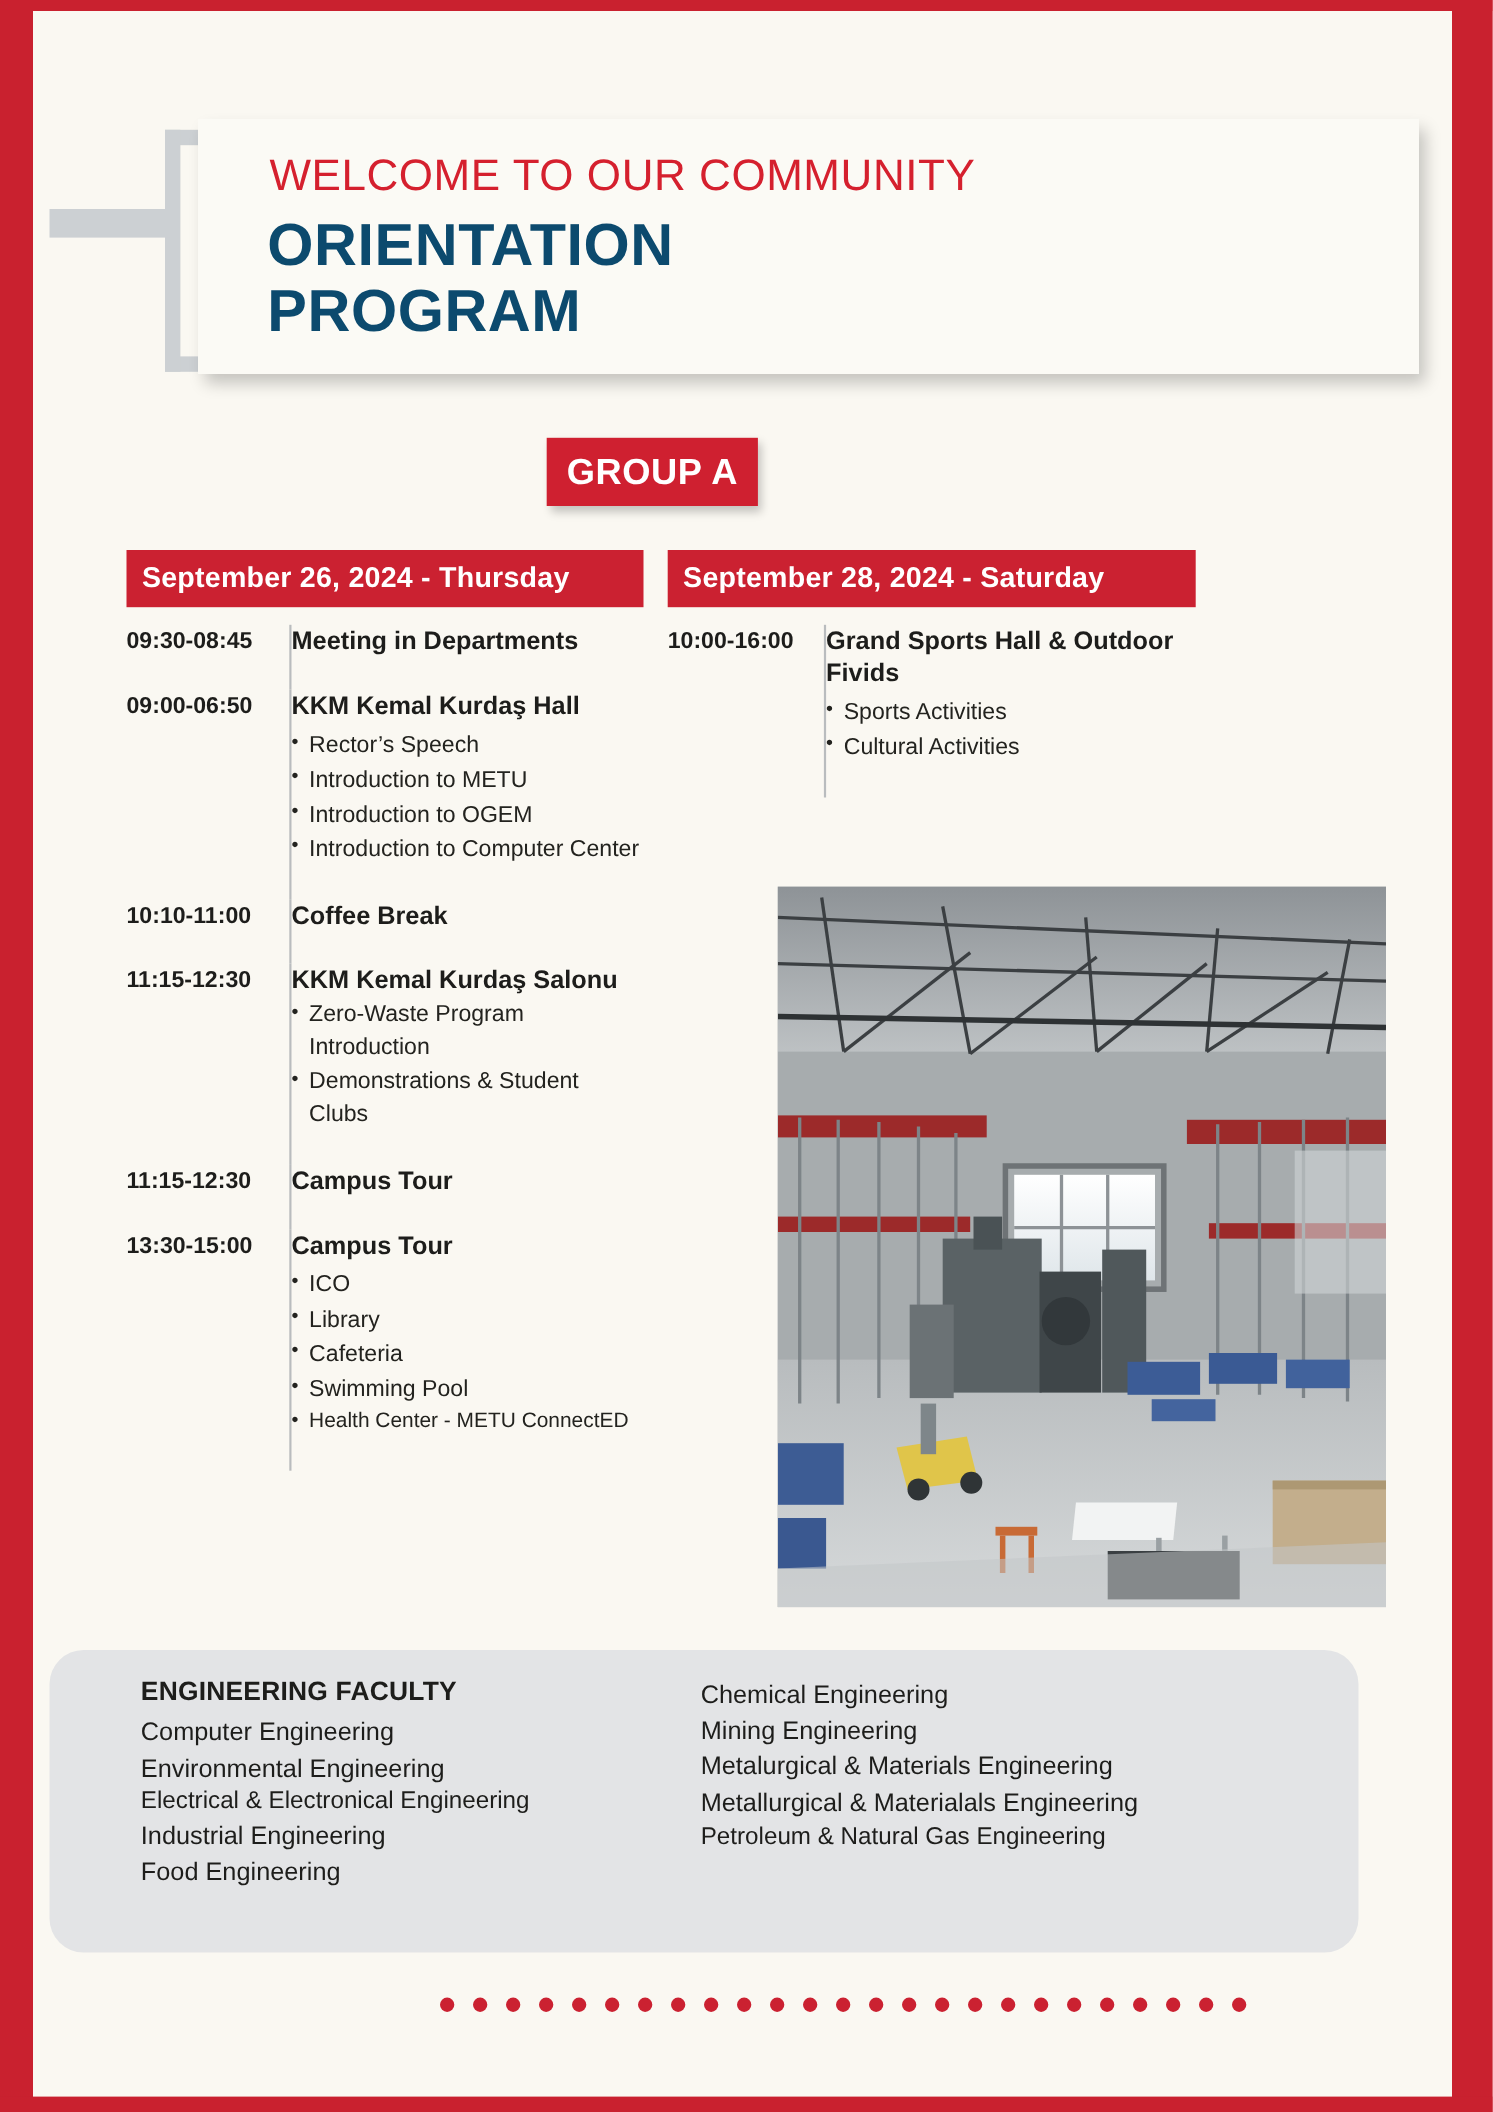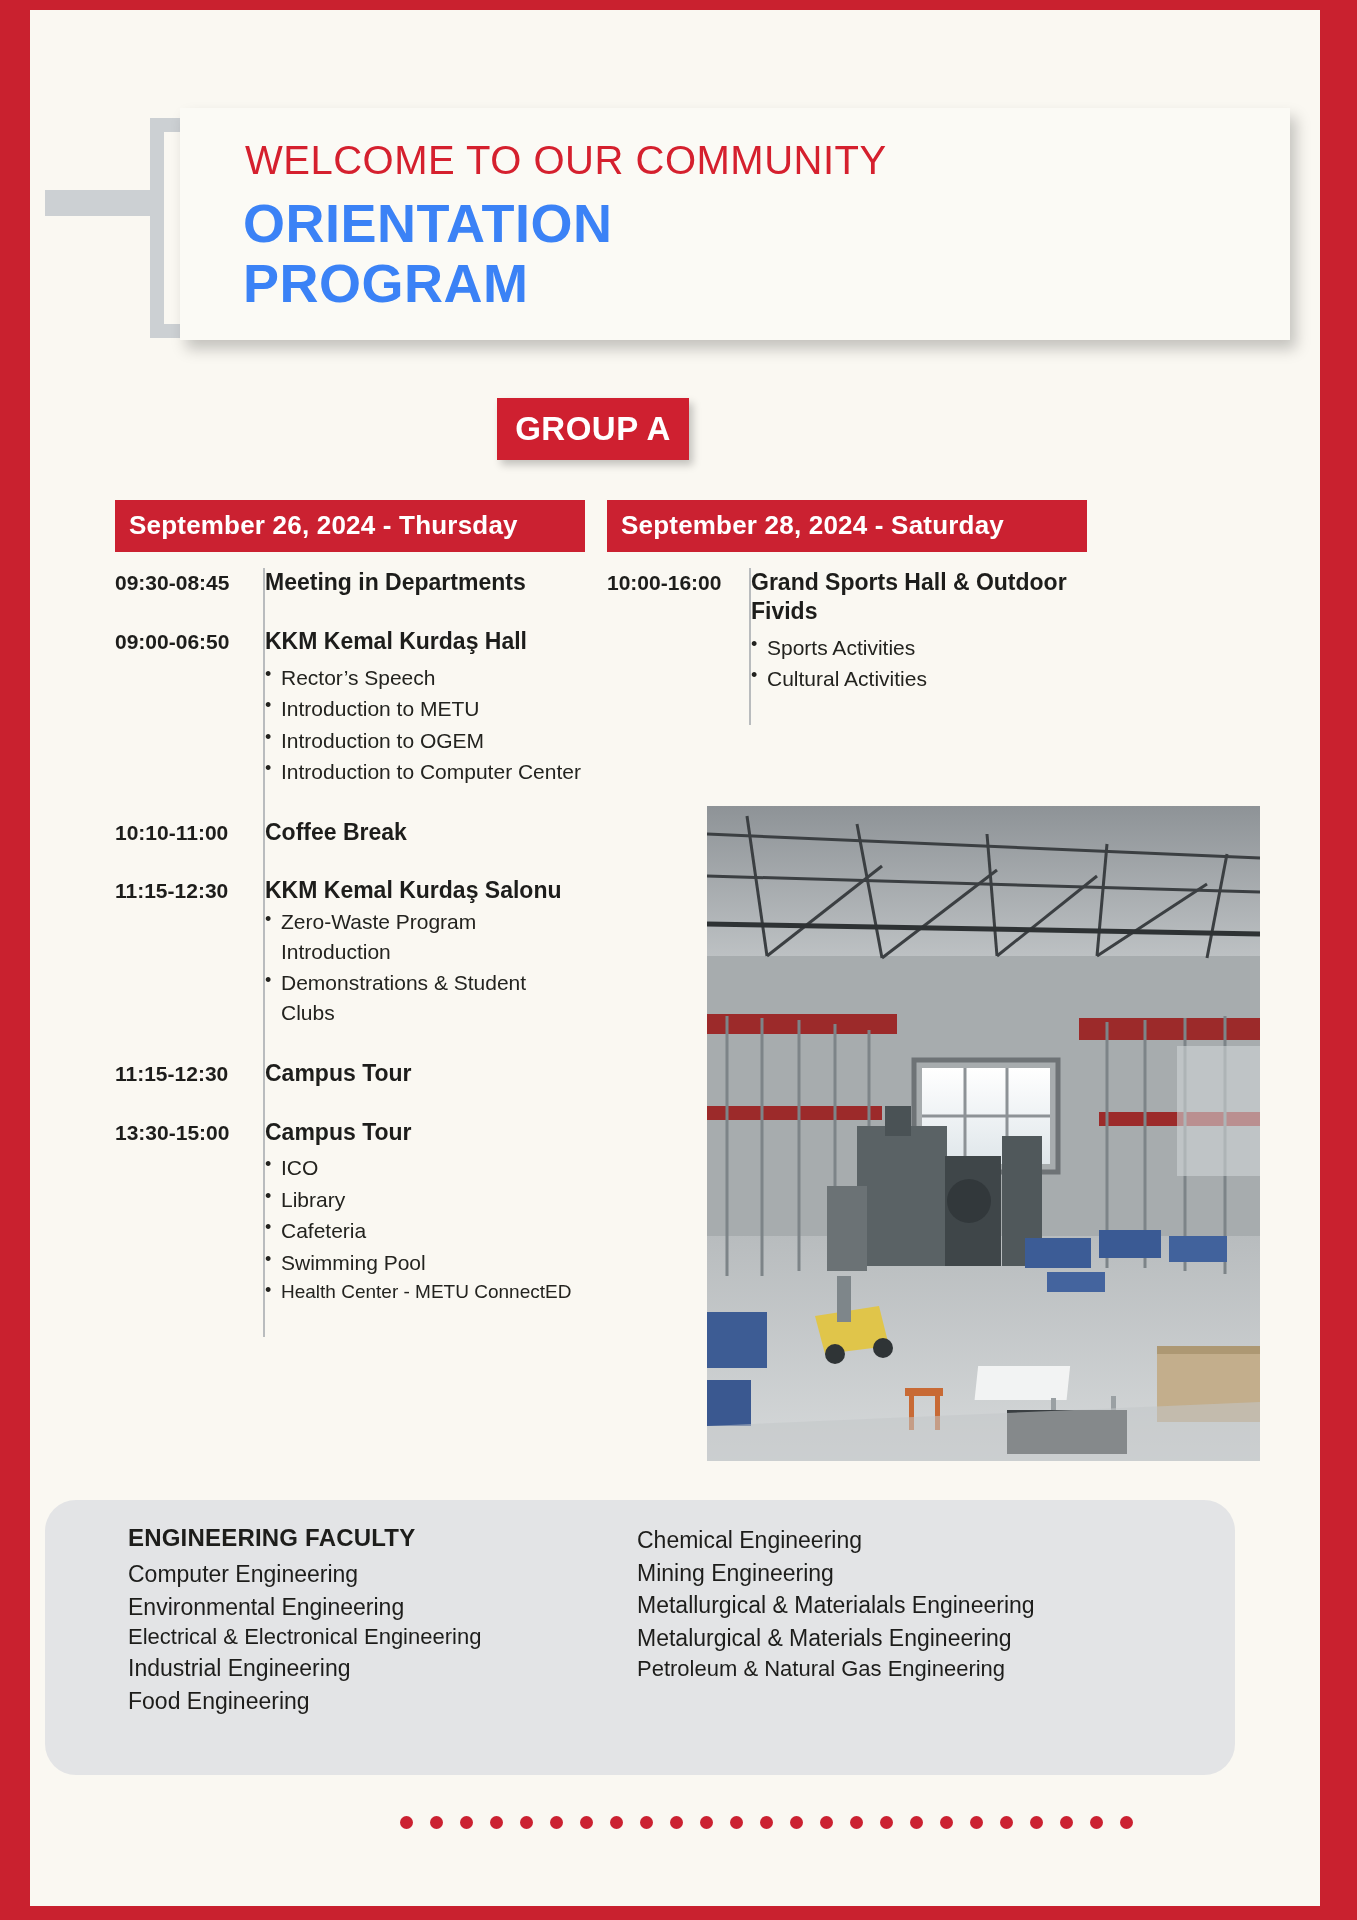--- a/index.html
+++ b/index.html
@@ -100,21 +100,21 @@
     letter-spacing: 0.5px;
     color: #d5202e;
     font-weight: 400;
     white-space: nowrap;
   }
   .header-title1, .header-title2 {
     position: absolute;
     left: 63px;
     font-size: 54px;
     font-weight: 700;
-    color: #3b82f6;
+    color: #0c4a6e;
     letter-spacing: 0.5px;
     white-space: nowrap;
     line-height: 1;
   }
   .header-title1 { top: 88px; }
   .header-title2 { top: 148px; }
 
   
   .group-badge {
     position: absolute;
@@ -499,22 +499,22 @@
       <div class="fac-head">ENGINEERING FACULTY</div>
       <div class="fac-item">Computer Engineering</div>
       <div class="fac-item">Environmental Engineering</div>
       <div class="fac-item tight">Electrical &amp; Electronical Engineering</div>
       <div class="fac-item">Industrial Engineering</div>
       <div class="fac-item">Food Engineering</div>
     </div>
     <div class="fac-col fac-right">
       <div class="fac-item">Chemical Engineering</div>
       <div class="fac-item">Mining Engineering</div>
+      <div class="fac-item">Metalurgical &amp; Materials Engineering</div>
       <div class="fac-item">Metallurgical &amp; Materialals Engineering</div>
-      <div class="fac-item">Metalurgical &amp; Materials Engineering</div>
       <div class="fac-item tight">Petroleum &amp; Natural Gas Engineering</div>
     </div>
   </div>
 
   <div class="dots" id="footer-dots">
       <span class="dot"></span>
       <span class="dot"></span>
       <span class="dot"></span>
       <span class="dot"></span>
       <span class="dot"></span>

